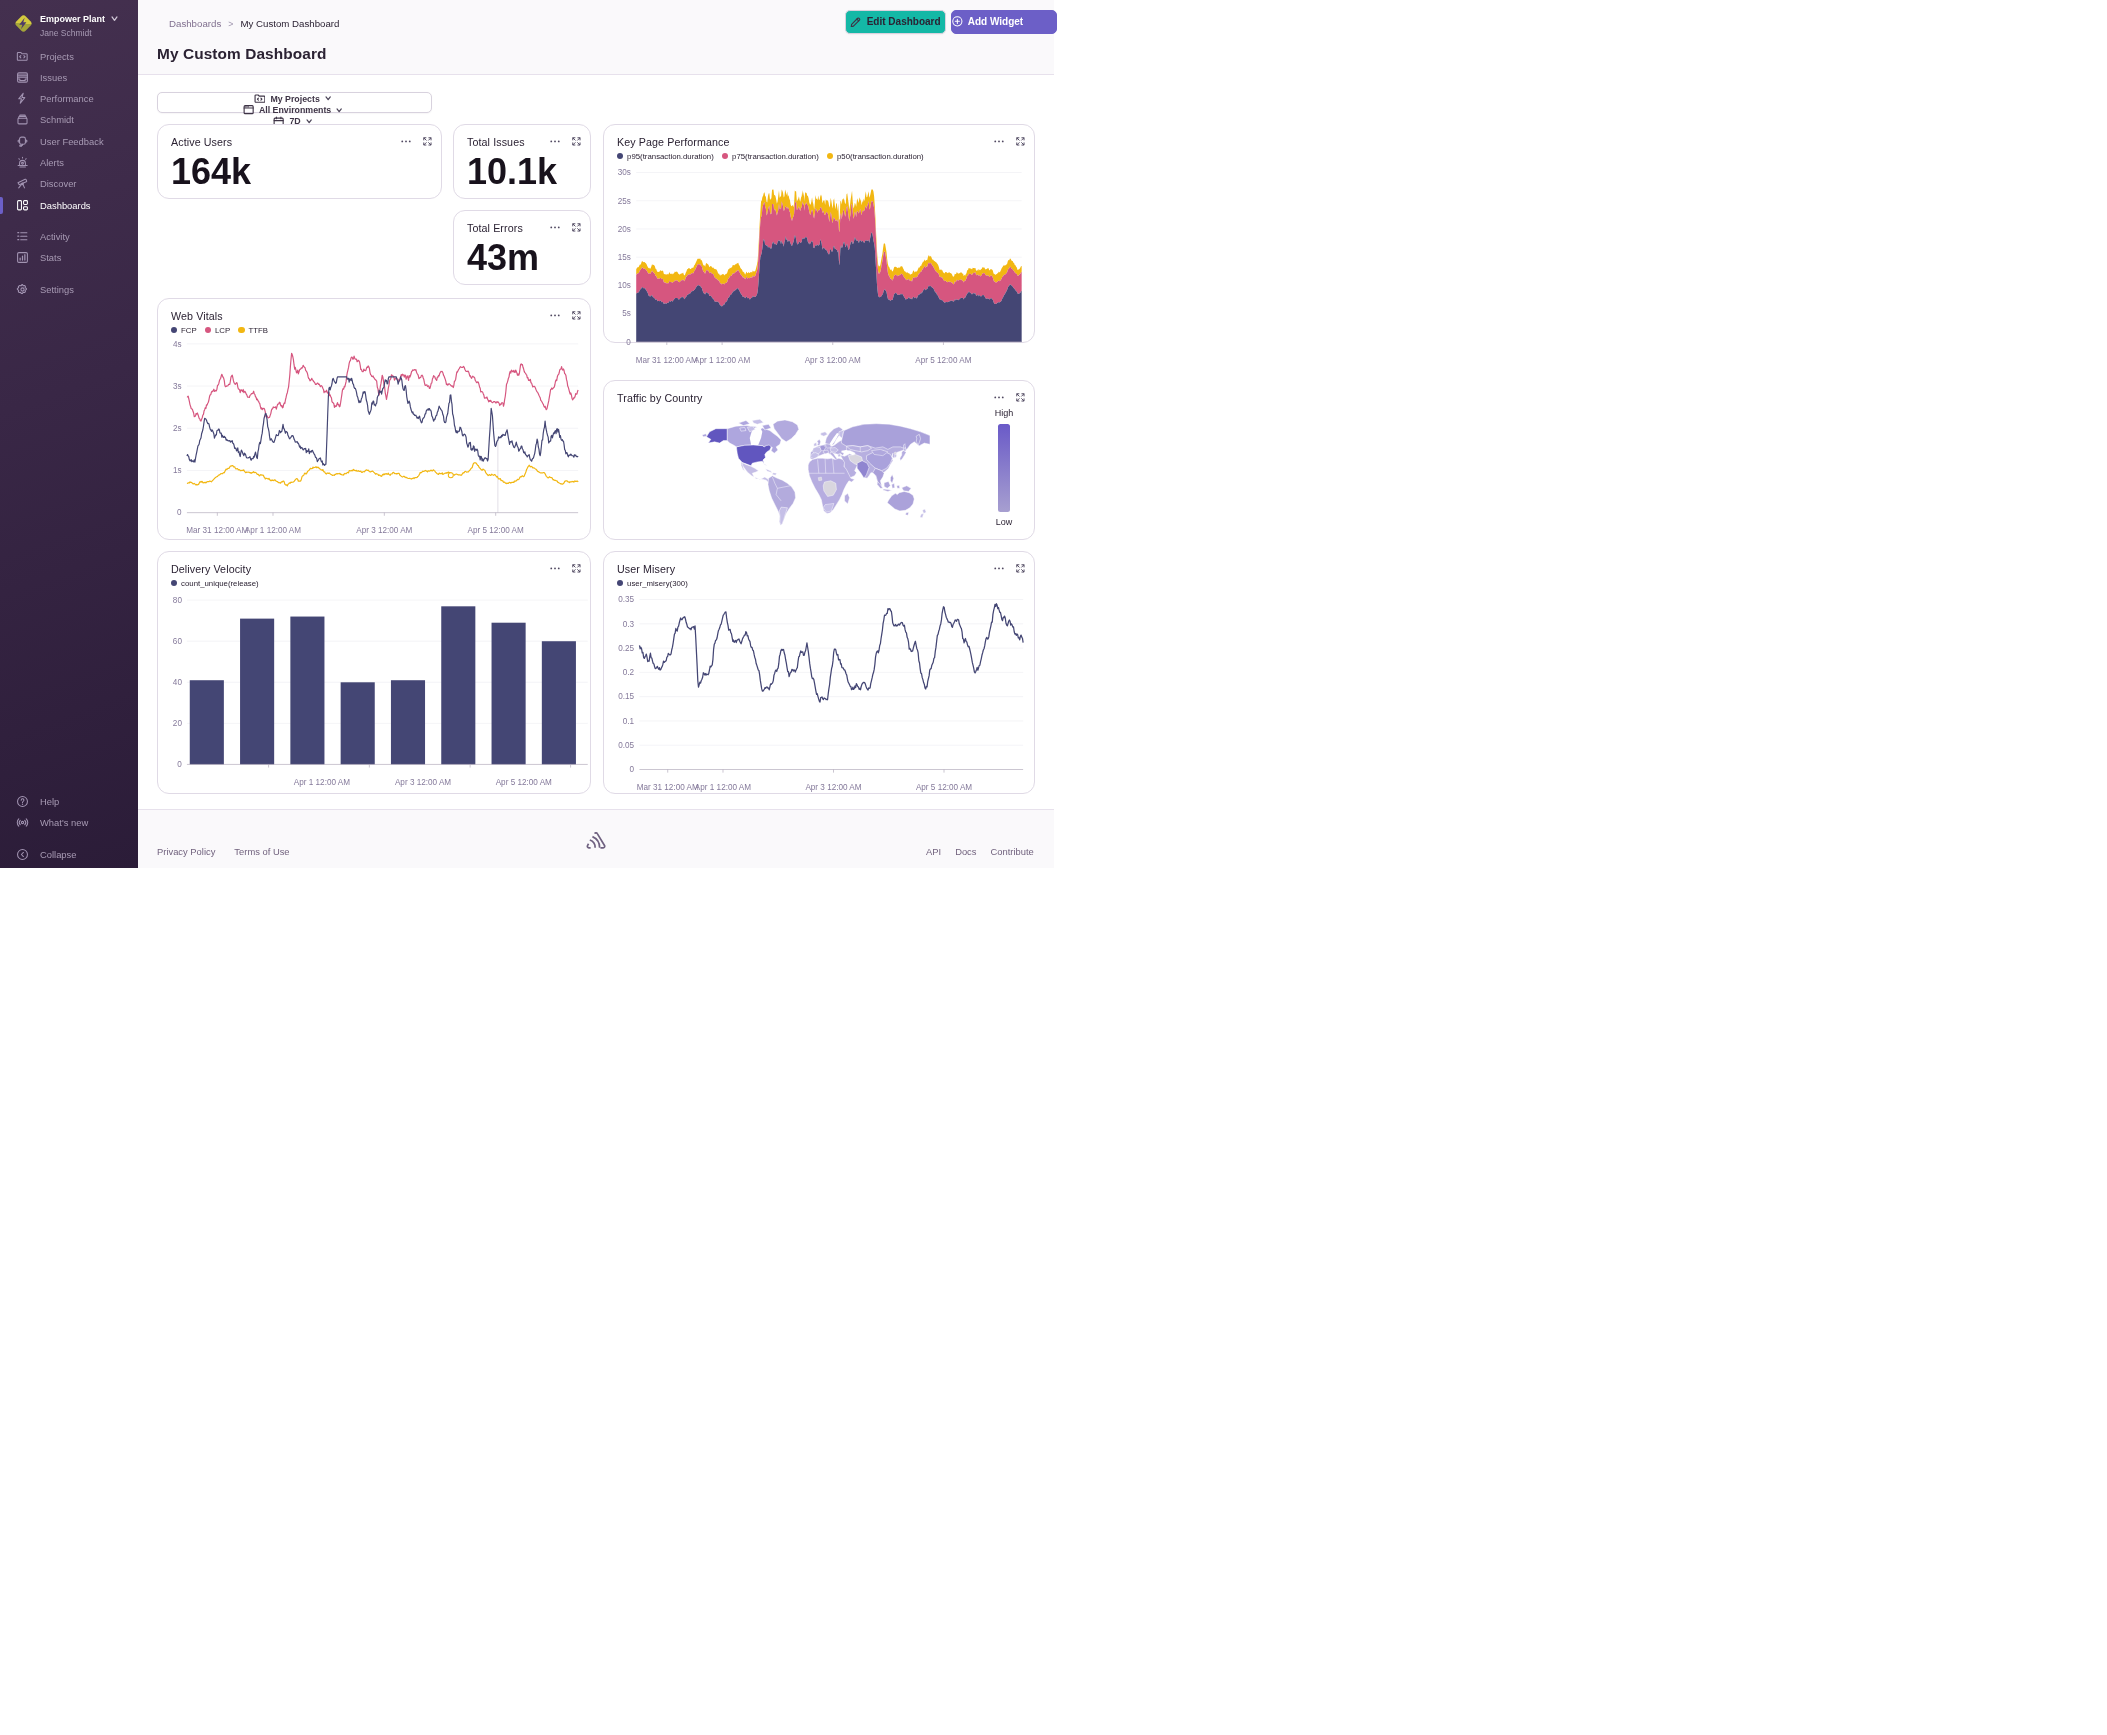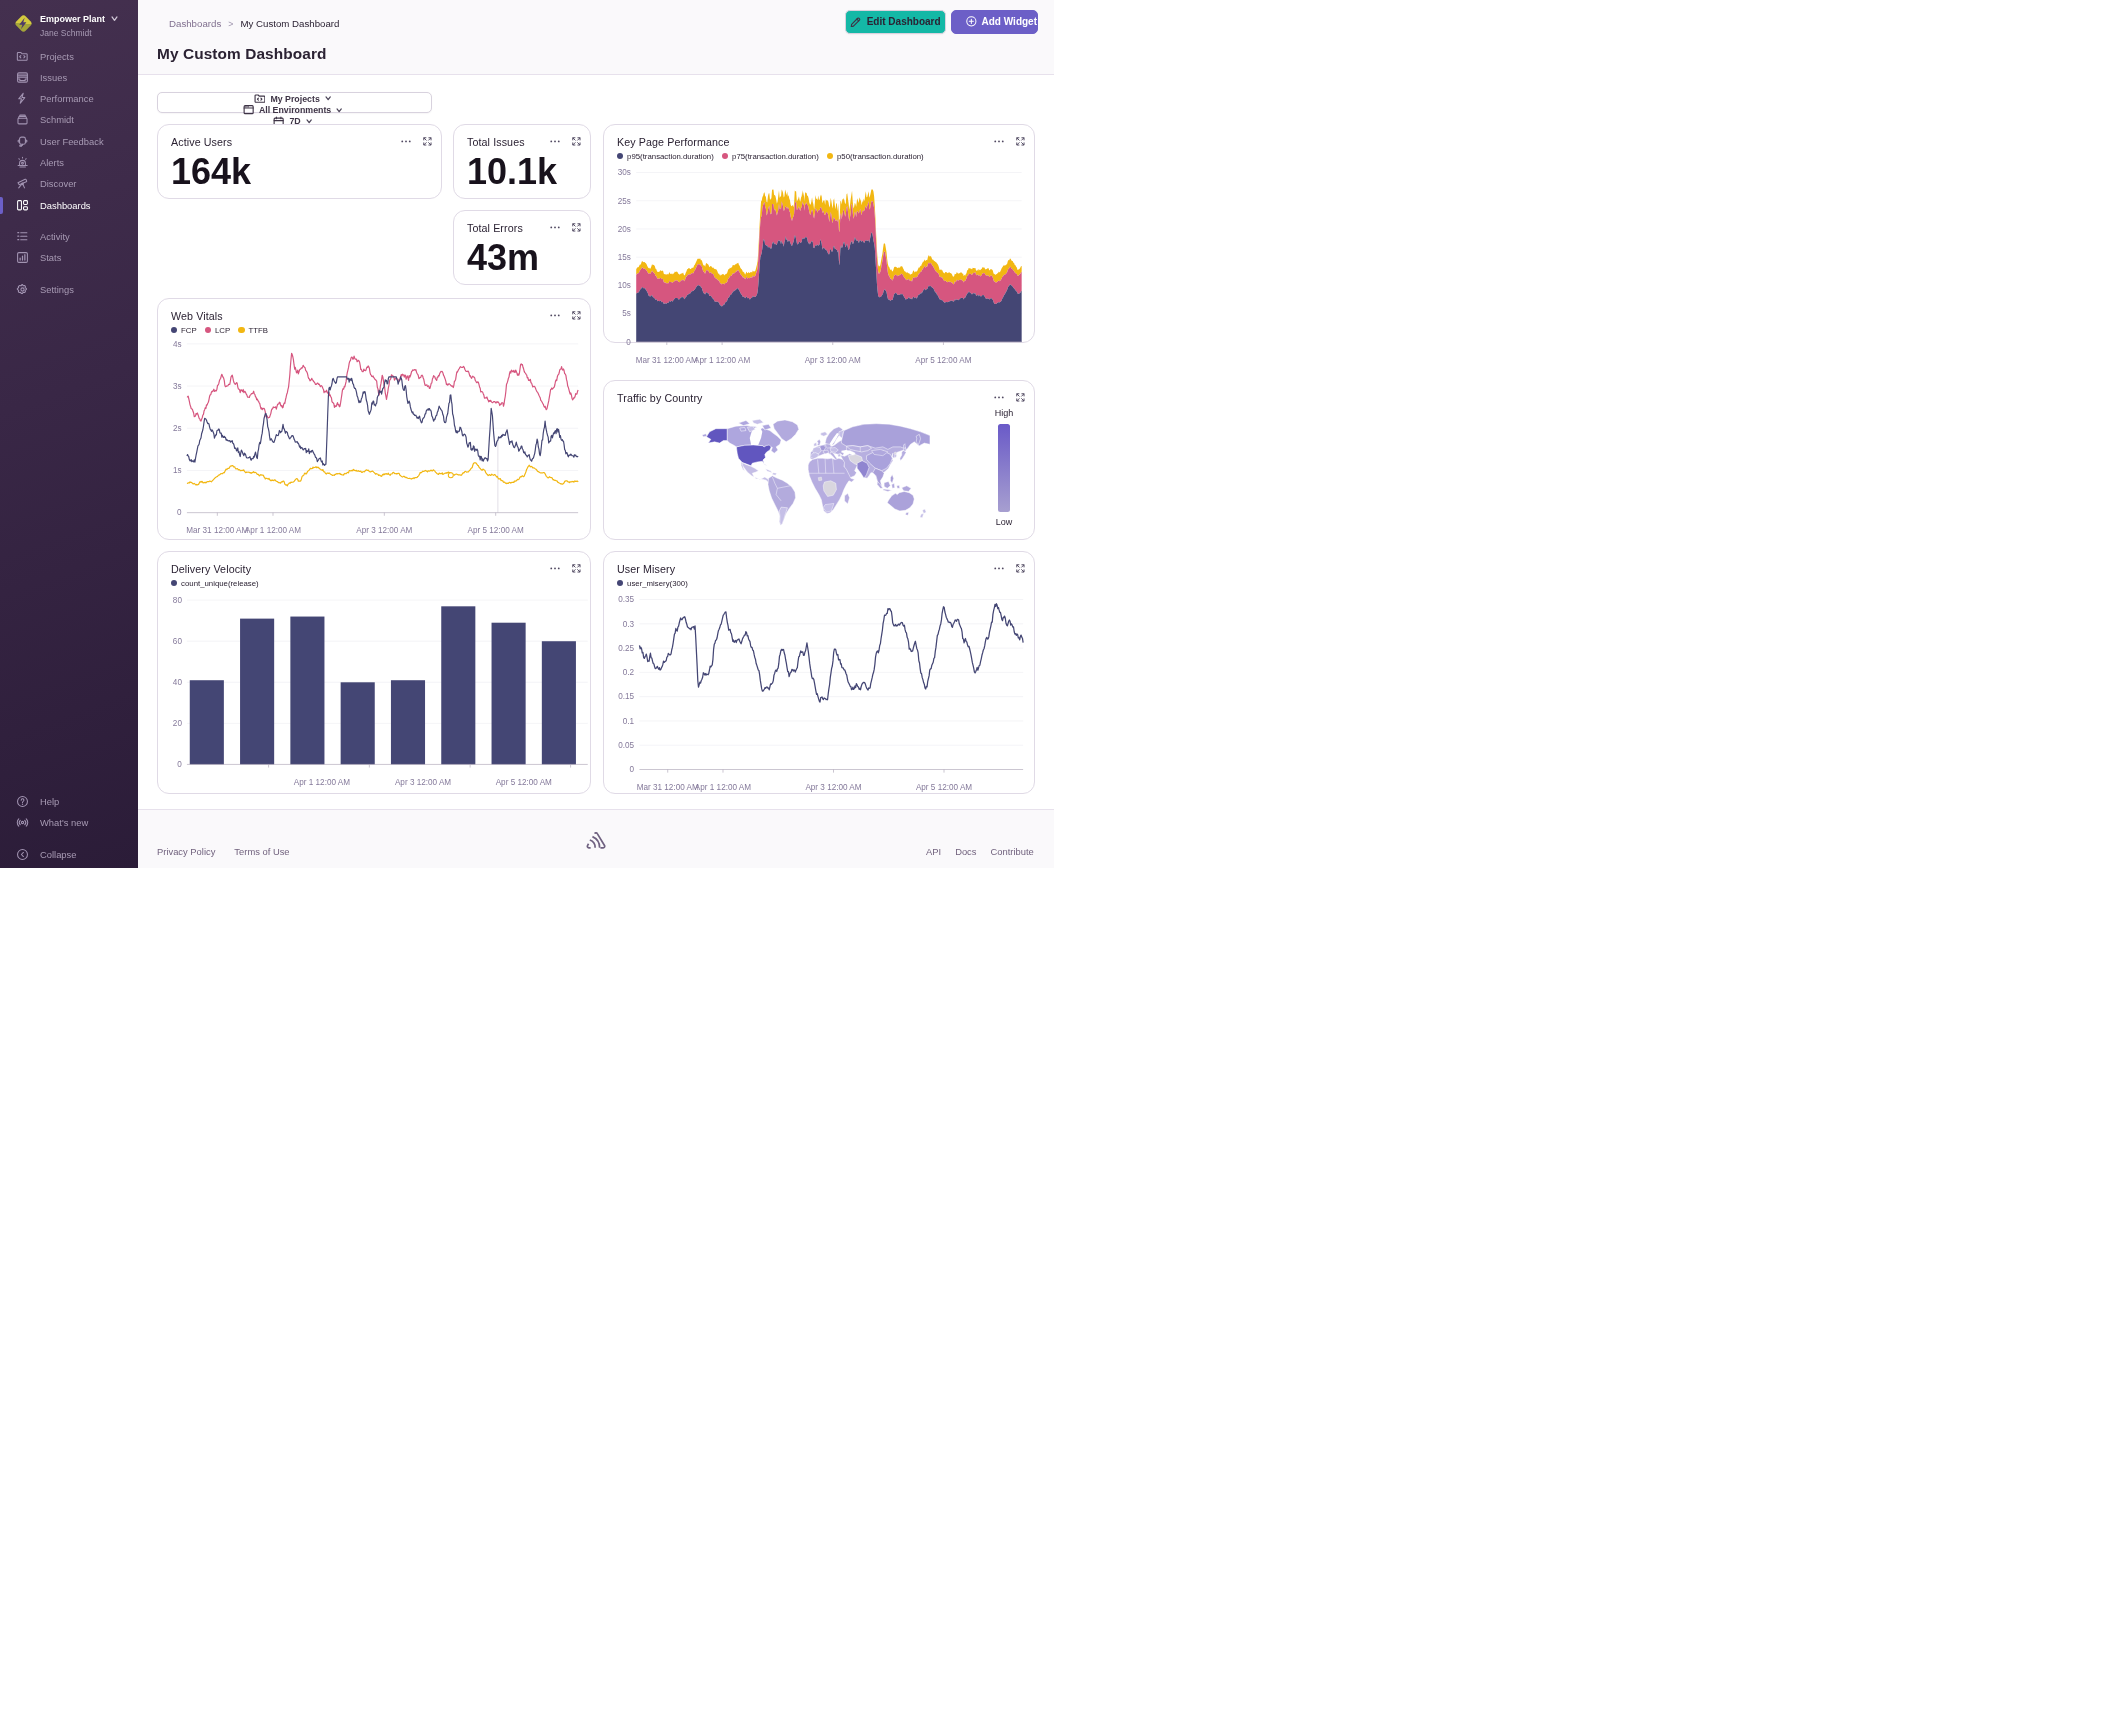--- a/index.html
+++ b/index.html
@@ -16,21 +16,21 @@
 .abar { position:absolute; left:0; top:0.6px; width:3.1px; height:17px; background:#6c5fc7; border-radius:0 1.9px 1.9px 0; }
 .main { position:absolute; left:0; top:0; width:1054px; height:868px; }
 .pagehead { position:absolute; left:0; top:0; width:1054px; height:75px; background:#faf9fb; border-bottom:0.6px solid #e7e1ec; }
 .crumbs { position:absolute; left:157px; top:17.6px; font-size:9.7px; color:#2b2233;padding-left:12px; }
 .crumbs .lnk { color:#80708f; }
 .crumbs .sep { color:#9c92ab; margin:0 7px; font-size:8.8px; }
 .h1 { position:absolute; left:157px; top:45px; font-size:15.4px; font-weight:bold; color:#2b2233; letter-spacing:0.1px; }
 .btn { position:absolute; top:10px; height:24px; border-radius:5px; font-size:10px; font-weight:bold; line-height:22.6px; }
 .btn svg { vertical-align:-1.9px; margin-right:5px; }
 .btn-white { left:845px; width:101px; background:#14b8a6; border:0.6px solid #d8d2de; color:#2b2233; text-align:center; box-shadow:0 0.6px 1.3px rgba(43,34,51,0.04); }
-.btn-purple { left:951px; width:87px; background:#6c5fc7; color:#fff; text-align:right; border:0.6px solid #6c5fc7; }
+.btn-purple { left:951px; width:106px; background:#6c5fc7; color:#fff; text-align:left; border:0.6px solid #6c5fc7; }
 .filterbar { position:absolute; left:157px; top:92px; width:275px; height:21px; background:#fff; border:0.6px solid #d8d2de; border-radius:5px; box-shadow:0 0.6px 1.3px rgba(43,34,51,0.04); display:flex; align-items:center;flex-direction:column; }
 .fseg { display:flex; align-items:center; height:100%; padding:0 7px 0 8.2px; font-size:8.8px; font-weight:bold; color:#3e3446; white-space:nowrap; }
 .fseg svg { margin-right:5px; }
 .fseg .cv { margin-left:5px; }
 .fsep { width:0.6px; height:21px; background:#d8d2de; }
 .card { position:absolute; background:#fff; border:0.6px solid #e0dae6; border-radius:12px; }
 .whead { position:absolute; left:13px; top:10.7px; right:9.4px; height:14px; }
 .wtitle { font-size:10.7px; color:#2b2233; font-weight:500; letter-spacing:0.1px; }
 .wicons { position:absolute; right:0; top:1.3px; }
 .wicons .sp { display:inline-block; width:12px; }

